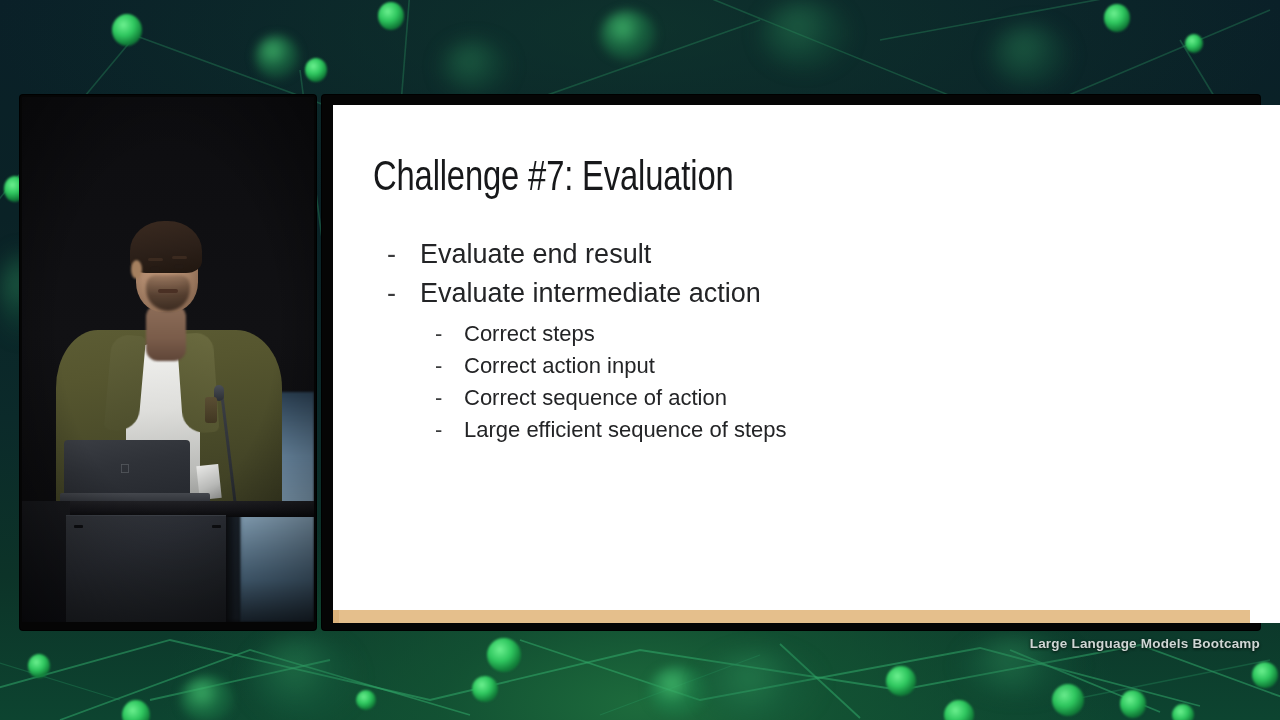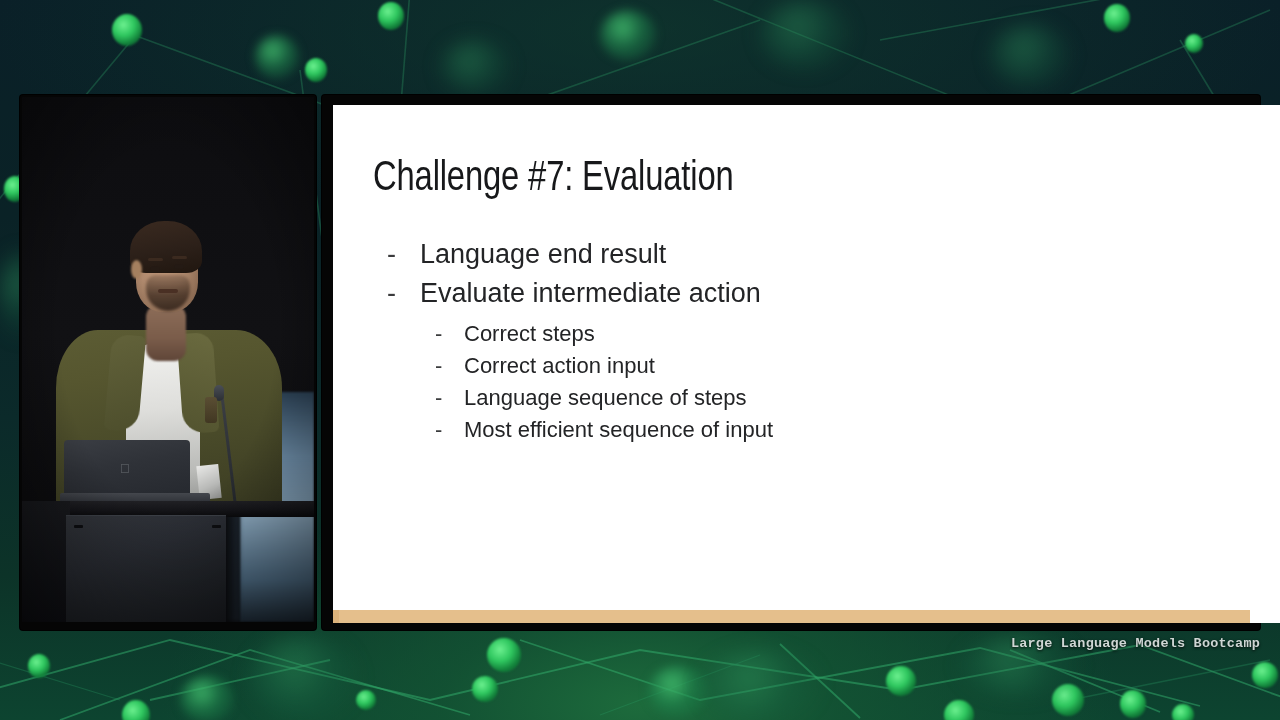--- a/index.html
+++ b/index.html
@@ -360,21 +360,20 @@
   #watermark {
     position: absolute;
     right: 20px;
     top: 636px;
     font-size: 13.5px;
     font-weight: bold;
     color: #cfd6d4;
     letter-spacing: 0.2px;
     text-shadow: 0 1px 3px rgba(0,0,0,0.85);
     white-space: nowrap;
-    font-family: Liberation Mono, monospace;
   }
 </style>
 </head>
 <body>
 
 <div id="stage">
 
   <div class="bg-base"></div>
 
   <svg class="bg-lines" width="1280" height="720" viewBox="0 0 1280 720" aria-hidden="true">
@@ -476,46 +475,46 @@
 
   <div class="frame" id="slide-frame"></div>
   <div id="slide-panel">
 
     <div id="slide-title">Challenge #7: Evaluation</div>
 
     <div id="bullet-list">
 
       <div class="bullet lvl1">
         <span class="dash">-</span>
-        <span class="btext">Language end result</span>
+        <span class="btext">Evaluate end result</span>
       </div>
 
       <div class="bullet lvl1">
         <span class="dash">-</span>
         <span class="btext">Evaluate intermediate action</span>
       </div>
 
       <div class="bullet lvl2 lvl2-first">
         <span class="dash">-</span>
         <span class="btext">Correct steps</span>
       </div>
 
       <div class="bullet lvl2">
         <span class="dash">-</span>
         <span class="btext">Correct action input</span>
       </div>
 
       <div class="bullet lvl2">
         <span class="dash">-</span>
-        <span class="btext">Language sequence of steps</span>
+        <span class="btext">Correct sequence of action</span>
       </div>
 
       <div class="bullet lvl2">
         <span class="dash">-</span>
-        <span class="btext">Most efficient sequence of input</span>
+        <span class="btext">Large efficient sequence of steps</span>
       </div>
 
     </div>
 
     <div id="slide-accent-bar"></div>
   </div>
 
   <div id="watermark">Large Language Models Bootcamp</div>
 
 </div>

